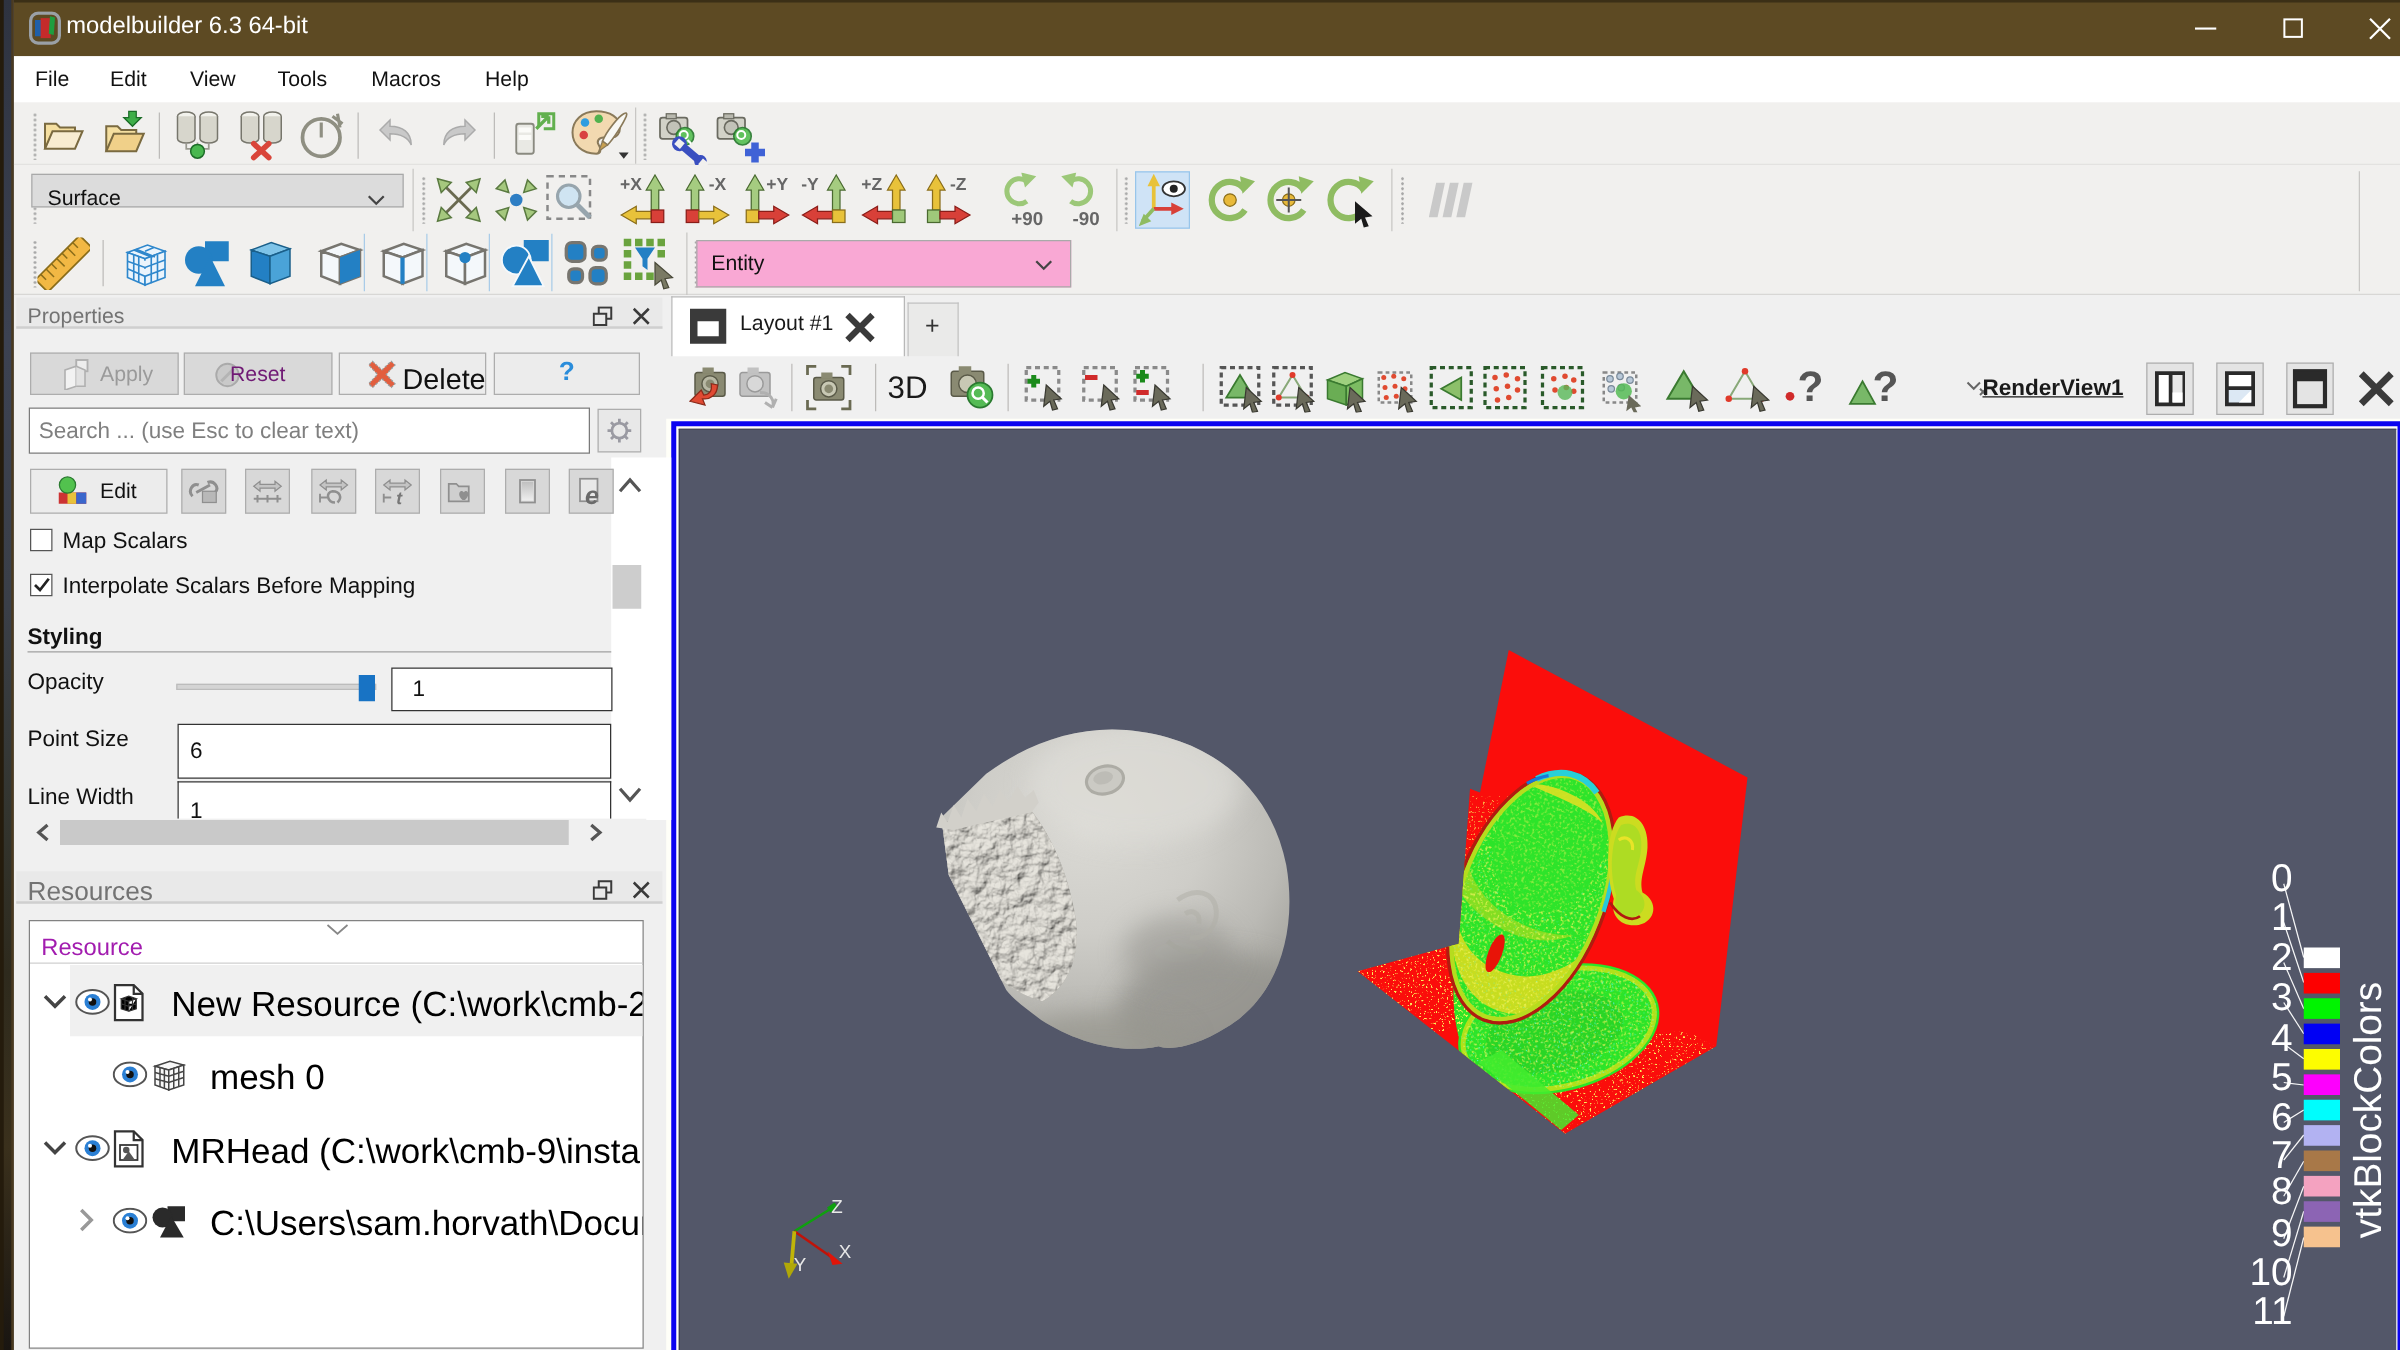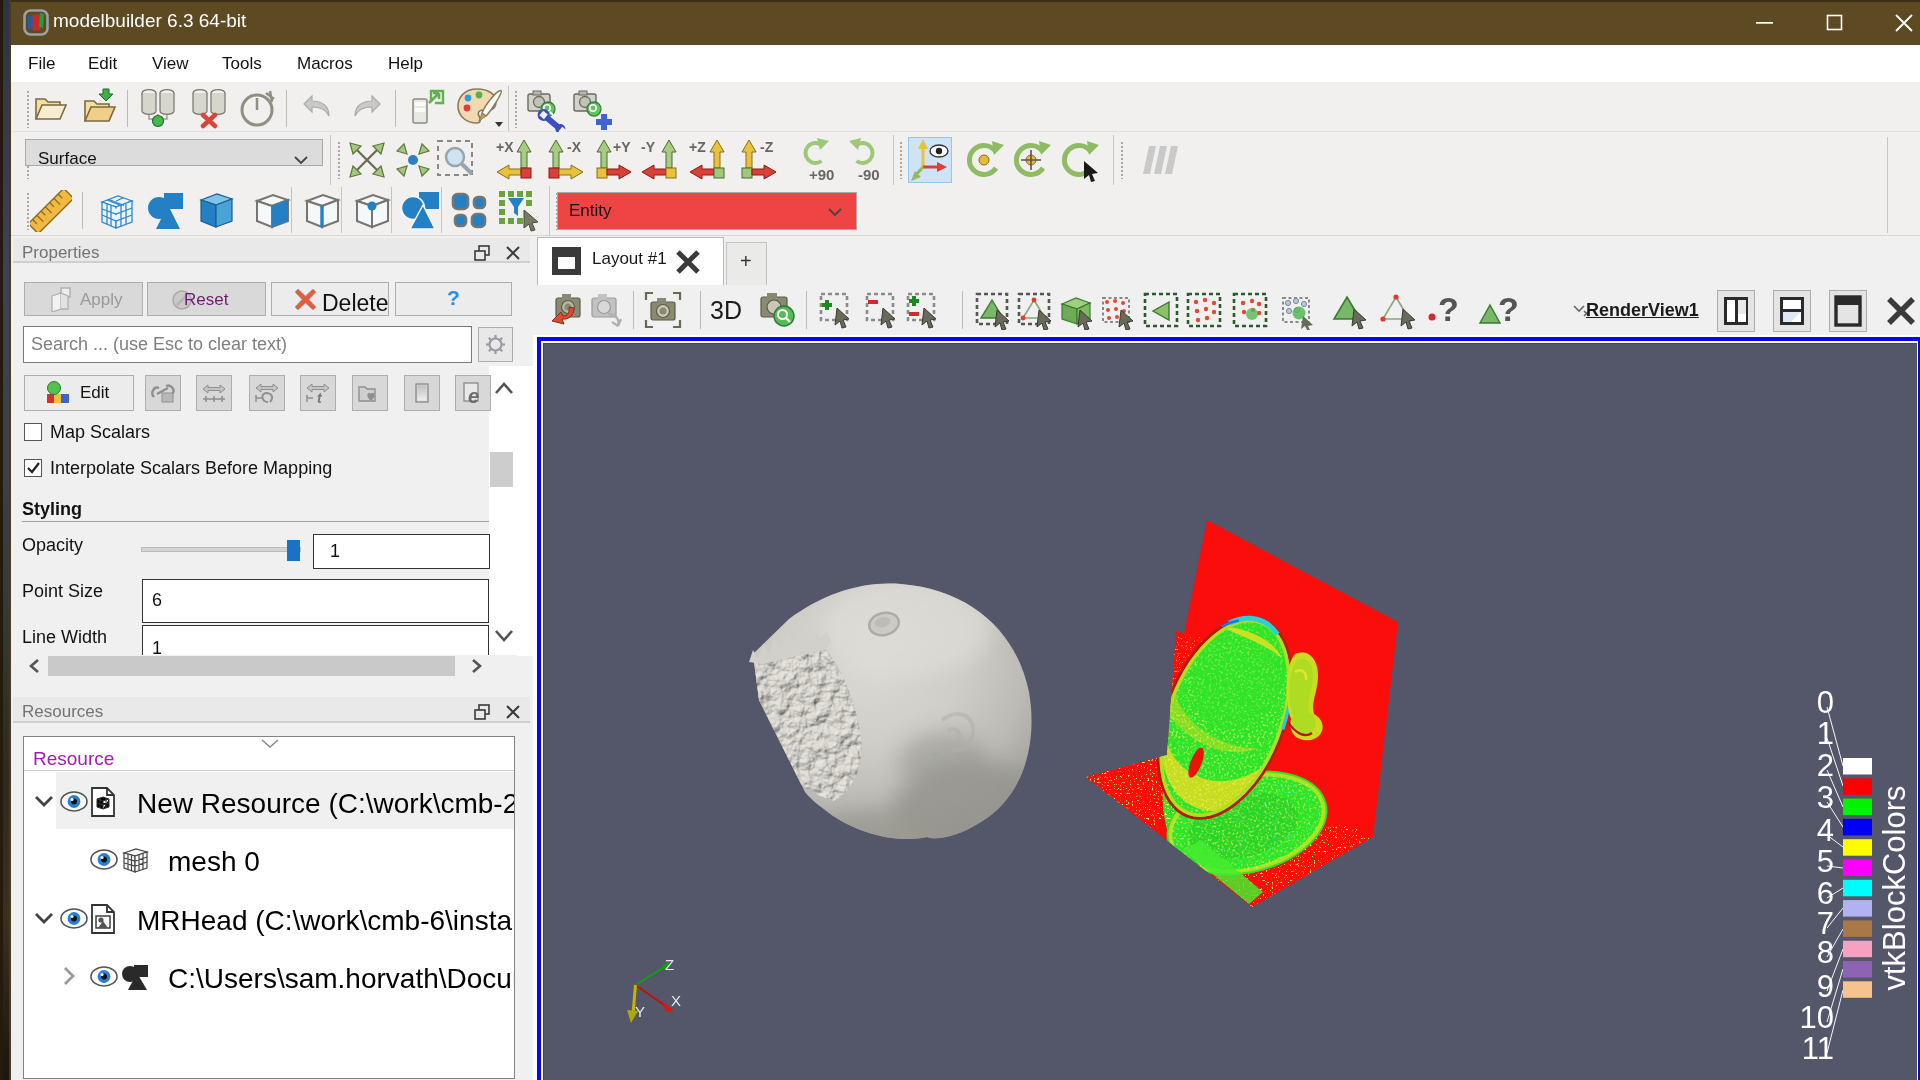--- a/index.html
+++ b/index.html
@@ -402,21 +402,21 @@
     <rect x="10" y="28" width="6" height="6"></rect>
       <rect x="28" y="10" width="6" height="6"></rect>
     <rect x="19" y="28" width="6" height="6"></rect>
       <rect x="28" y="28" width="6" height="6"></rect>
   </g>
   <path d="M10 8 L26 8 L20 17 L20 26 L16 23 L16 17 Z" fill="#2380c4"></path>
   <polygon points="26,20 40,32 34,33 37,40 33,41 31,34 26,38" fill="#7a7a64" stroke="#4a4a3a"></polygon>
 </svg>
 <div class="vline" style="left:549px;top:186px;height:50px"></div>
 <div class="handle" style="left:555px;top:192px;height:38px"></div>
-<div class="combo" style="left:557px;top:192px;width:300px;height:38px;background:#ef4444">
+<div class="combo" style="left:557px;top:192px;width:300px;height:38px;background:#f9a8d4">
   <span style="position:absolute;left:11px;top:8px;font-size:17px">Entity</span>
   <svg style="position:absolute;right:14px;top:14px" width="14" height="10" viewBox="0 0 14 10">
       <path d="M1 2 L7 8 L13 2" stroke="#444" stroke-width="1.8" fill="none"></path>
     </svg>
 </div>
 
 <div class="vline" style="left:1887px;top:137px;height:96px"></div>
 
 <div class="abs" style="left:13px;top:238px;width:517px;height:25px;background:#e9e9e9;border-bottom:2px solid #cfcfcf"></div>
 <div class="docktitle" style="left:22px;top:243px;font-size:17px">Properties</div>
@@ -555,21 +555,21 @@
 <div class="abs" style="left:13px;top:655px;width:504px;height:22px;background:#f0f0f0"></div>
 <svg class="abs" style="left:27px;top:658px" width="14" height="16" viewBox="0 0 14 16">
     <path d="M11 2 L4 8 L11 14" stroke="#555" stroke-width="2.6" fill="none"></path>
   </svg>
 <div class="abs" style="left:48px;top:656px;width:407px;height:20px;background:#c9c9c9"></div>
 <svg class="abs" style="left:470px;top:658px" width="14" height="16" viewBox="0 0 14 16">
     <path d="M3 2 L10 8 L3 14" stroke="#555" stroke-width="2.6" fill="none"></path>
   </svg>
 
 <div class="abs" style="left:13px;top:697px;width:517px;height:26px;background:#e9e9e9;border-bottom:2px solid #cfcfcf"></div>
-<div class="docktitle" style="left:22px;top:702px;font-size:17px">Resources</div>
+<div class="docktitle" style="left:22px;top:702px;font-size:21px">Resources</div>
 <svg class="abs" style="left:474px;top:704px" width="17" height="16" viewBox="0 0 17 16">
   <rect x="5" y="1" width="10" height="9" fill="none" stroke="#3a3a3a" stroke-width="1.6"></rect>
   <rect x="1" y="6" width="10" height="9" fill="#e9e9e9" stroke="#3a3a3a" stroke-width="1.6"></rect>
 </svg>
 <svg class="abs" style="left:505px;top:704px" width="16" height="16" viewBox="0 0 16 16">
   <path d="M2 2 L14 14 M14 2 L2 14" stroke="#3a3a3a" stroke-width="2"></path>
 </svg>
 <div id="tree" class="abs" style="left:23px;top:736px;width:492px;height:343px;background:#fff;border:1px solid #828282"></div>
 <svg class="abs" style="left:260px;top:739px" width="20" height="10" viewBox="0 0 20 10">
     <path d="M2 1 L10 8 L18 1" stroke="#888" stroke-width="1.4" fill="none"></path>
@@ -622,21 +622,21 @@
   <circle cx="14" cy="10.5" r="3" fill="#111"></circle>
   <circle cx="12" cy="8.5" r="1.6" fill="#fff"></circle>
 </svg>
 <svg class="abs" style="left:90px;top:903px" width="26" height="32" viewBox="0 0 26 32">
   <path d="M2 2 L17 2 L24 9 L24 30 L2 30 Z" fill="#fff" stroke="#333" stroke-width="1.8"></path>
   <path d="M17 2 L17 9 L24 9" fill="none" stroke="#333" stroke-width="1.8"></path>
   <rect x="6" y="13" width="14" height="12" fill="#fff" stroke="#333" stroke-width="1.4"></rect>
   <circle cx="11" cy="17" r="2.6" fill="#555"></circle>
   <polygon points="8,25 13,18 18,25" fill="#555"></polygon>
 </svg>
-<div class="abs" style="left:137px;top:905px;font-size:28px;color:#000;width:377px;overflow:hidden;white-space:nowrap">MRHead (C:\work\cmb-6\insta</div>
+<div class="abs" style="left:137px;top:905px;font-size:28px;color:#000;width:377px;overflow:hidden;white-space:nowrap">MRHead (C:\work\cmb-9\insta</div>
 
 <svg class="abs" style="left:62px;top:966px" width="14" height="20" viewBox="0 0 14 20">
     <path d="M3 2 L11 10 L3 18" stroke="#999" stroke-width="2.8" fill="none"></path>
   </svg>
 <svg class="abs" style="left:90px;top:966px" width="28" height="21" viewBox="0 0 28 21">
   <ellipse cx="14" cy="10.5" rx="13" ry="9.5" fill="#fff" stroke="#555" stroke-width="1.6"></ellipse>
   <circle cx="14" cy="10.5" r="6.4" fill="#2a7fd4"></circle>
   <circle cx="14" cy="10.5" r="3" fill="#111"></circle>
   <circle cx="12" cy="8.5" r="1.6" fill="#fff"></circle>
 </svg>

